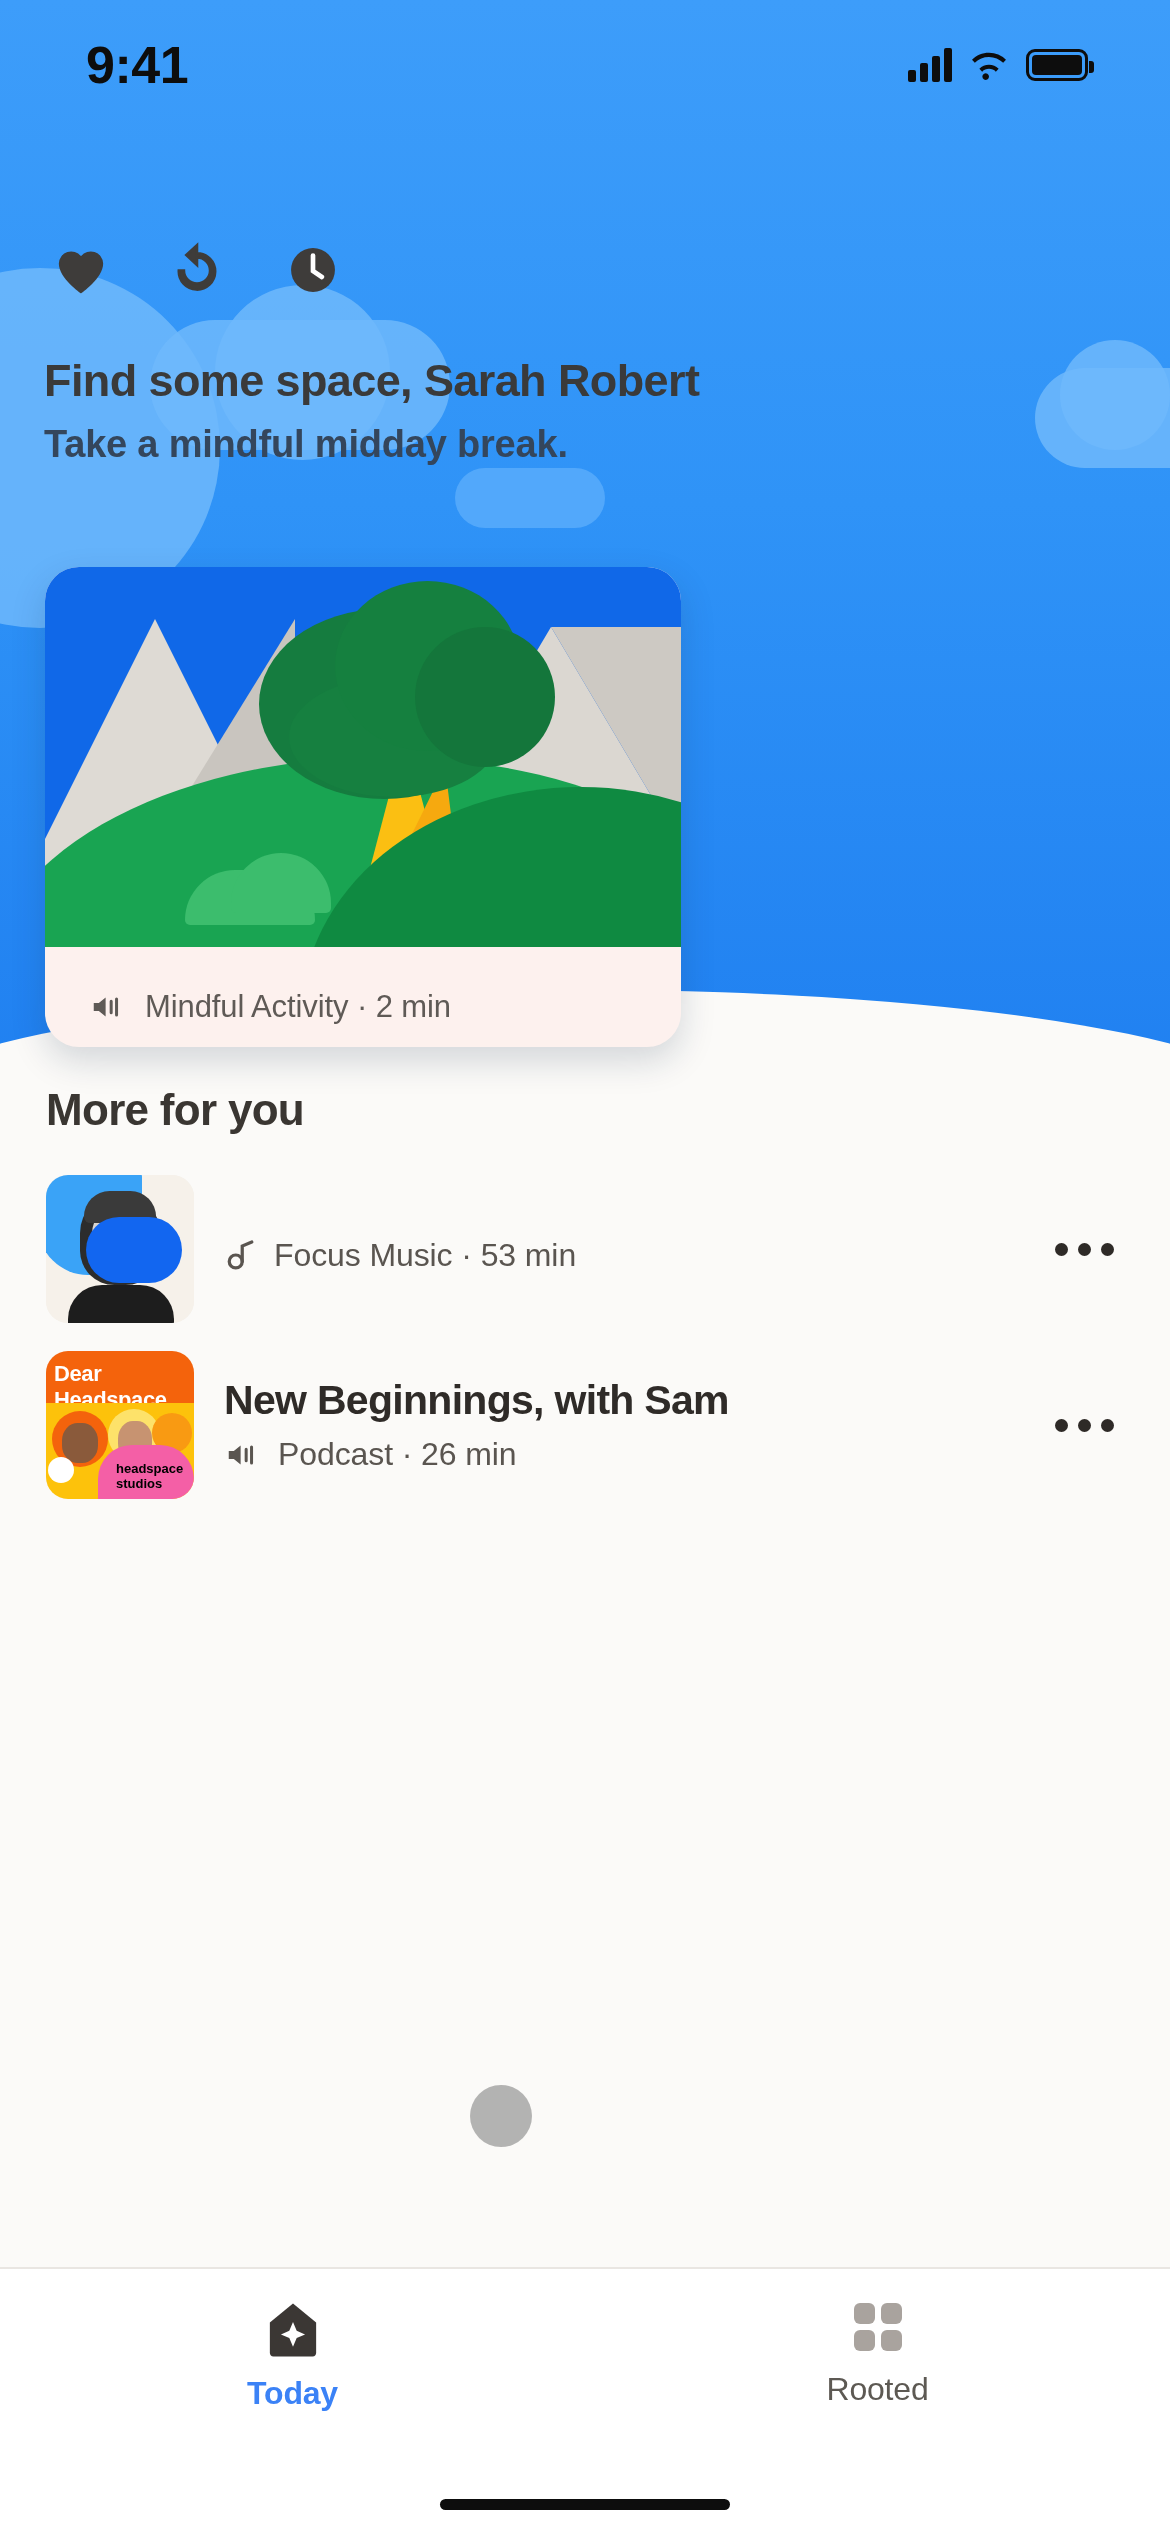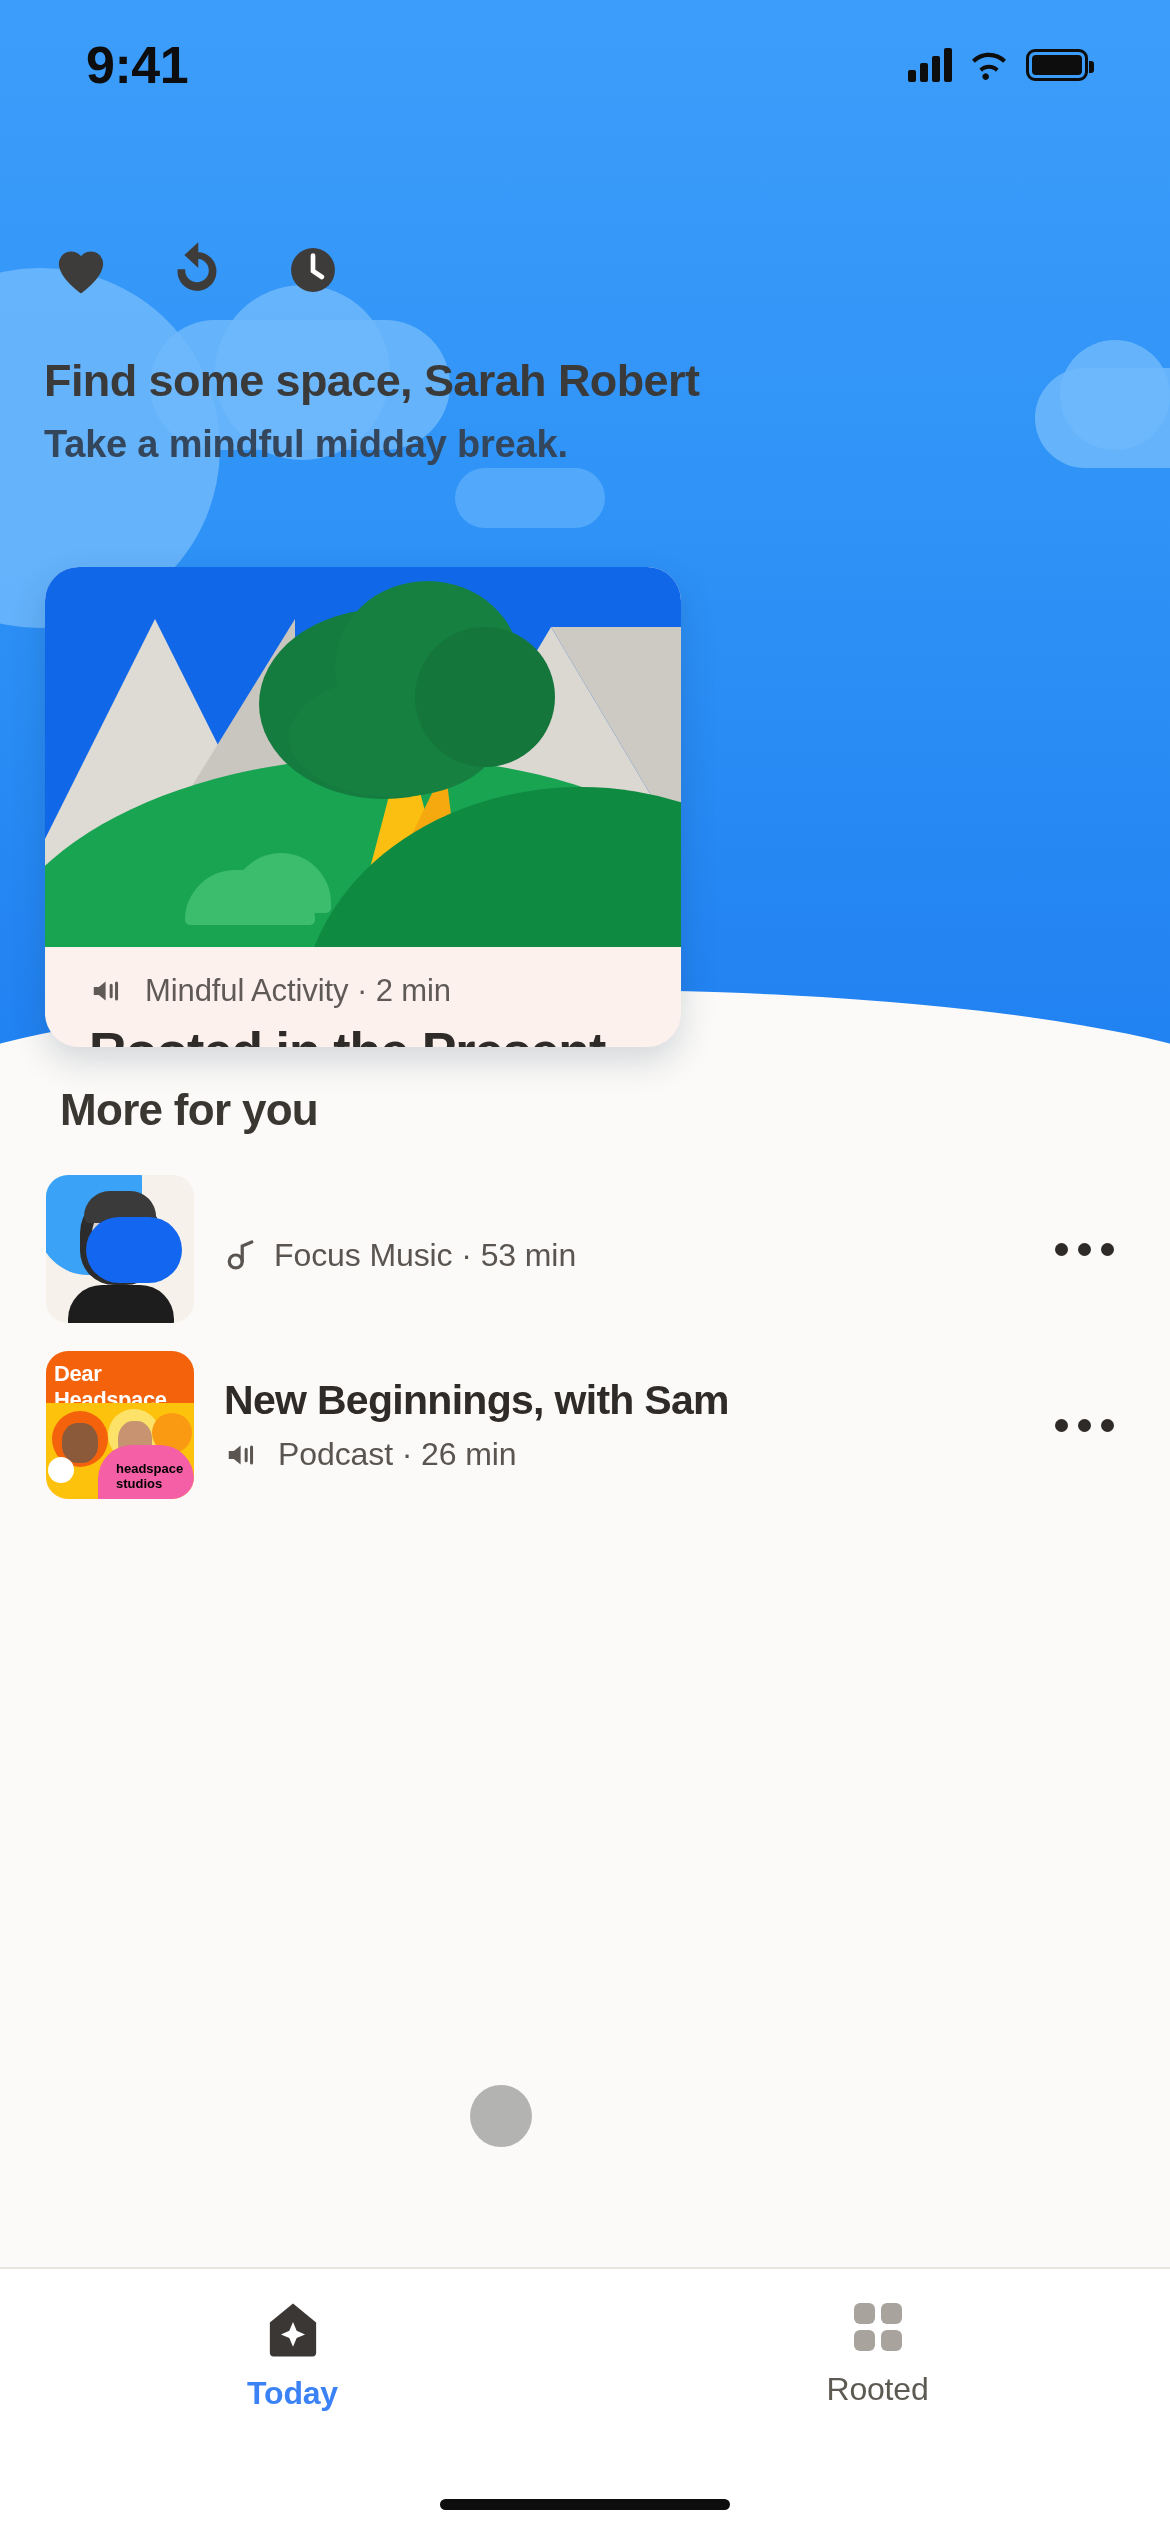--- a/index.html
+++ b/index.html
@@ -158,34 +158,34 @@
     border-color: transparent transparent #f6a90f transparent;
   }
   .leaf {
     position:absolute; background: #127a3c; border-radius: 50%;
   }
   .leaf-1 { left: 214px; top: 42px; width: 250px; height: 190px; background:#157c3f;}
   .leaf-2 { left: 290px; top: 14px; width: 185px; height: 170px; background:#15803f;}
   .leaf-3 { left: 370px; top: 60px; width: 140px; height: 140px; background:#14763b;}
   .leaf-4 { left: 244px; top: 110px; width: 210px; height: 120px; background:#168040;}
 
-  .feature-body { padding: 26px 44px 0 44px; }
+  .feature-body { padding: 42px 44px 0 44px; }
   .meta-row { display: flex; align-items: center; gap: 18px; }
   .meta-text {
     font-size: 31px; color: #5f5a56; font-weight: 400; letter-spacing: -0.1px;
   }
   .feature-title {
     margin-top: 12px;
     font-size: 52px; font-weight: 700; color: #2f2b28; letter-spacing: -1px;
   }
 
   
   .more-section { position: absolute; top: 1085px; left: 0; width: 1170px; z-index: 20; }
   .section-title {
-    margin: 0 0 0 60px;
+    margin: 0 0 0 46px;
     font-size: 44px; font-weight: 700; color: #3a3632; letter-spacing: -0.7px;
   }
   .list { margin-top: 26px; }
   .list-row {
     display: flex; align-items: center; gap: 30px;
     padding: 14px 40px 14px 46px; cursor: pointer;
   }
   .thumb {
     width: 148px; height: 148px; border-radius: 22px; overflow: hidden;
     flex: 0 0 148px; position: relative; background: #f3efe9;

